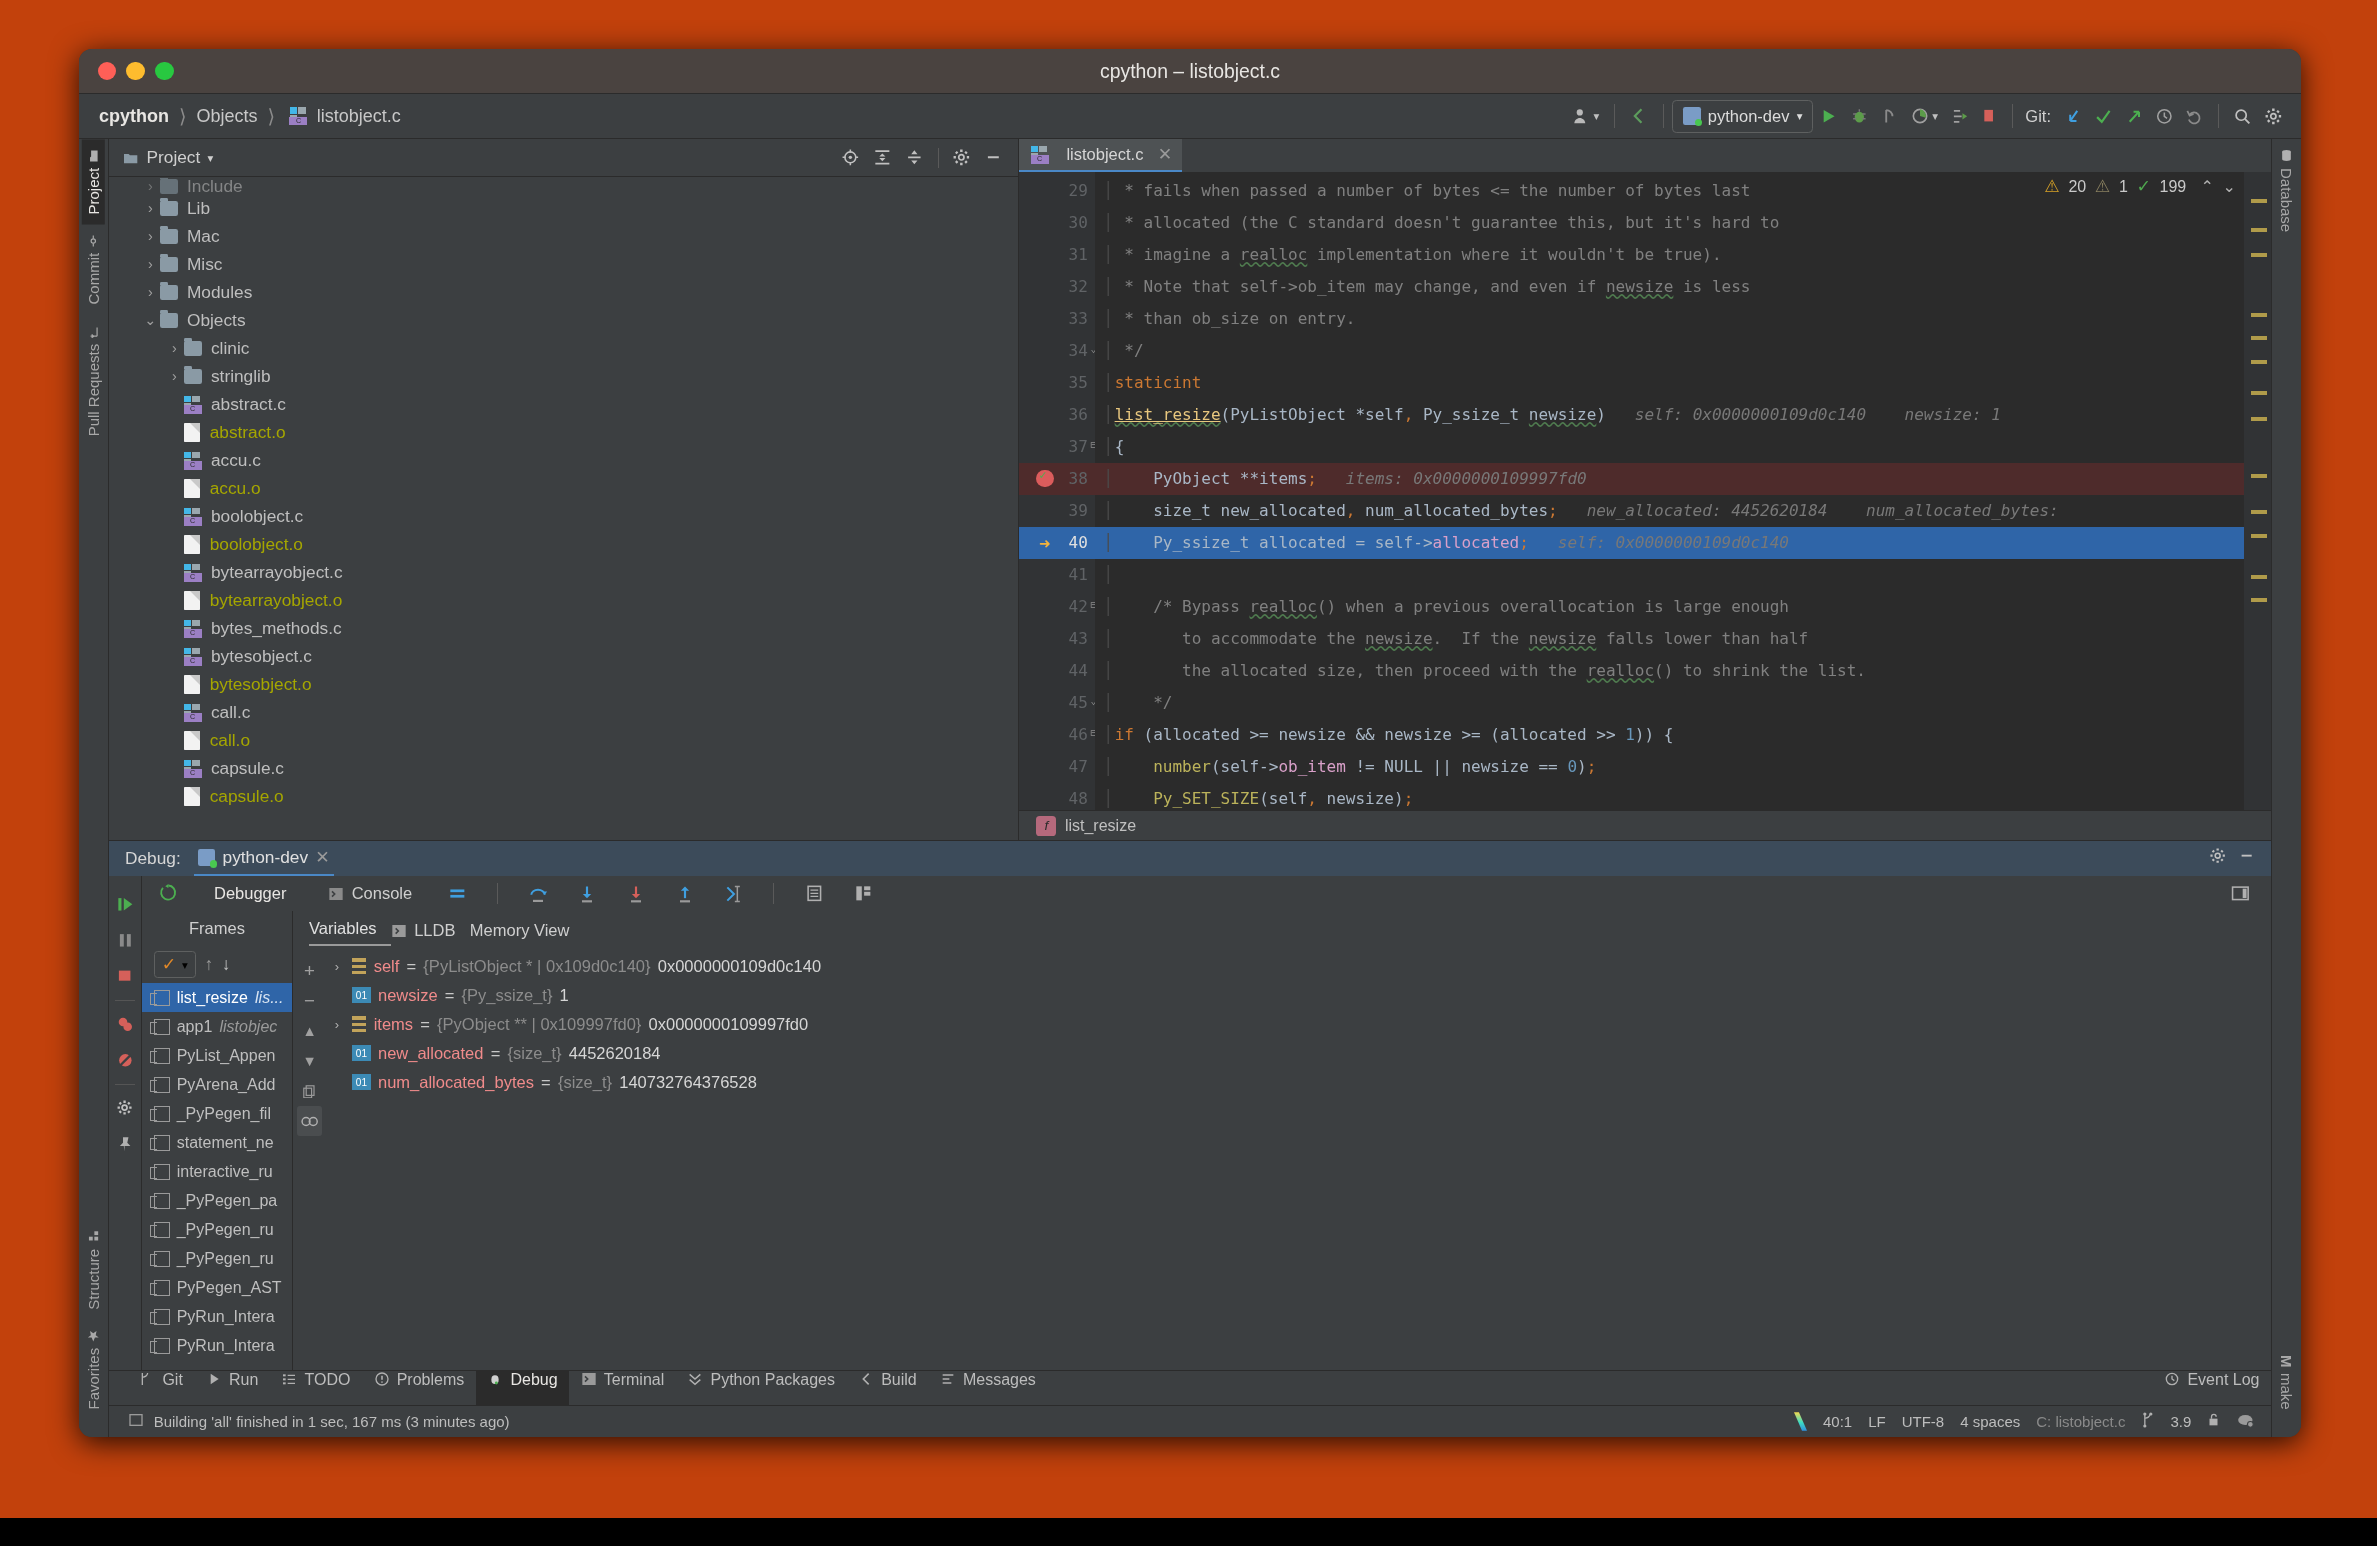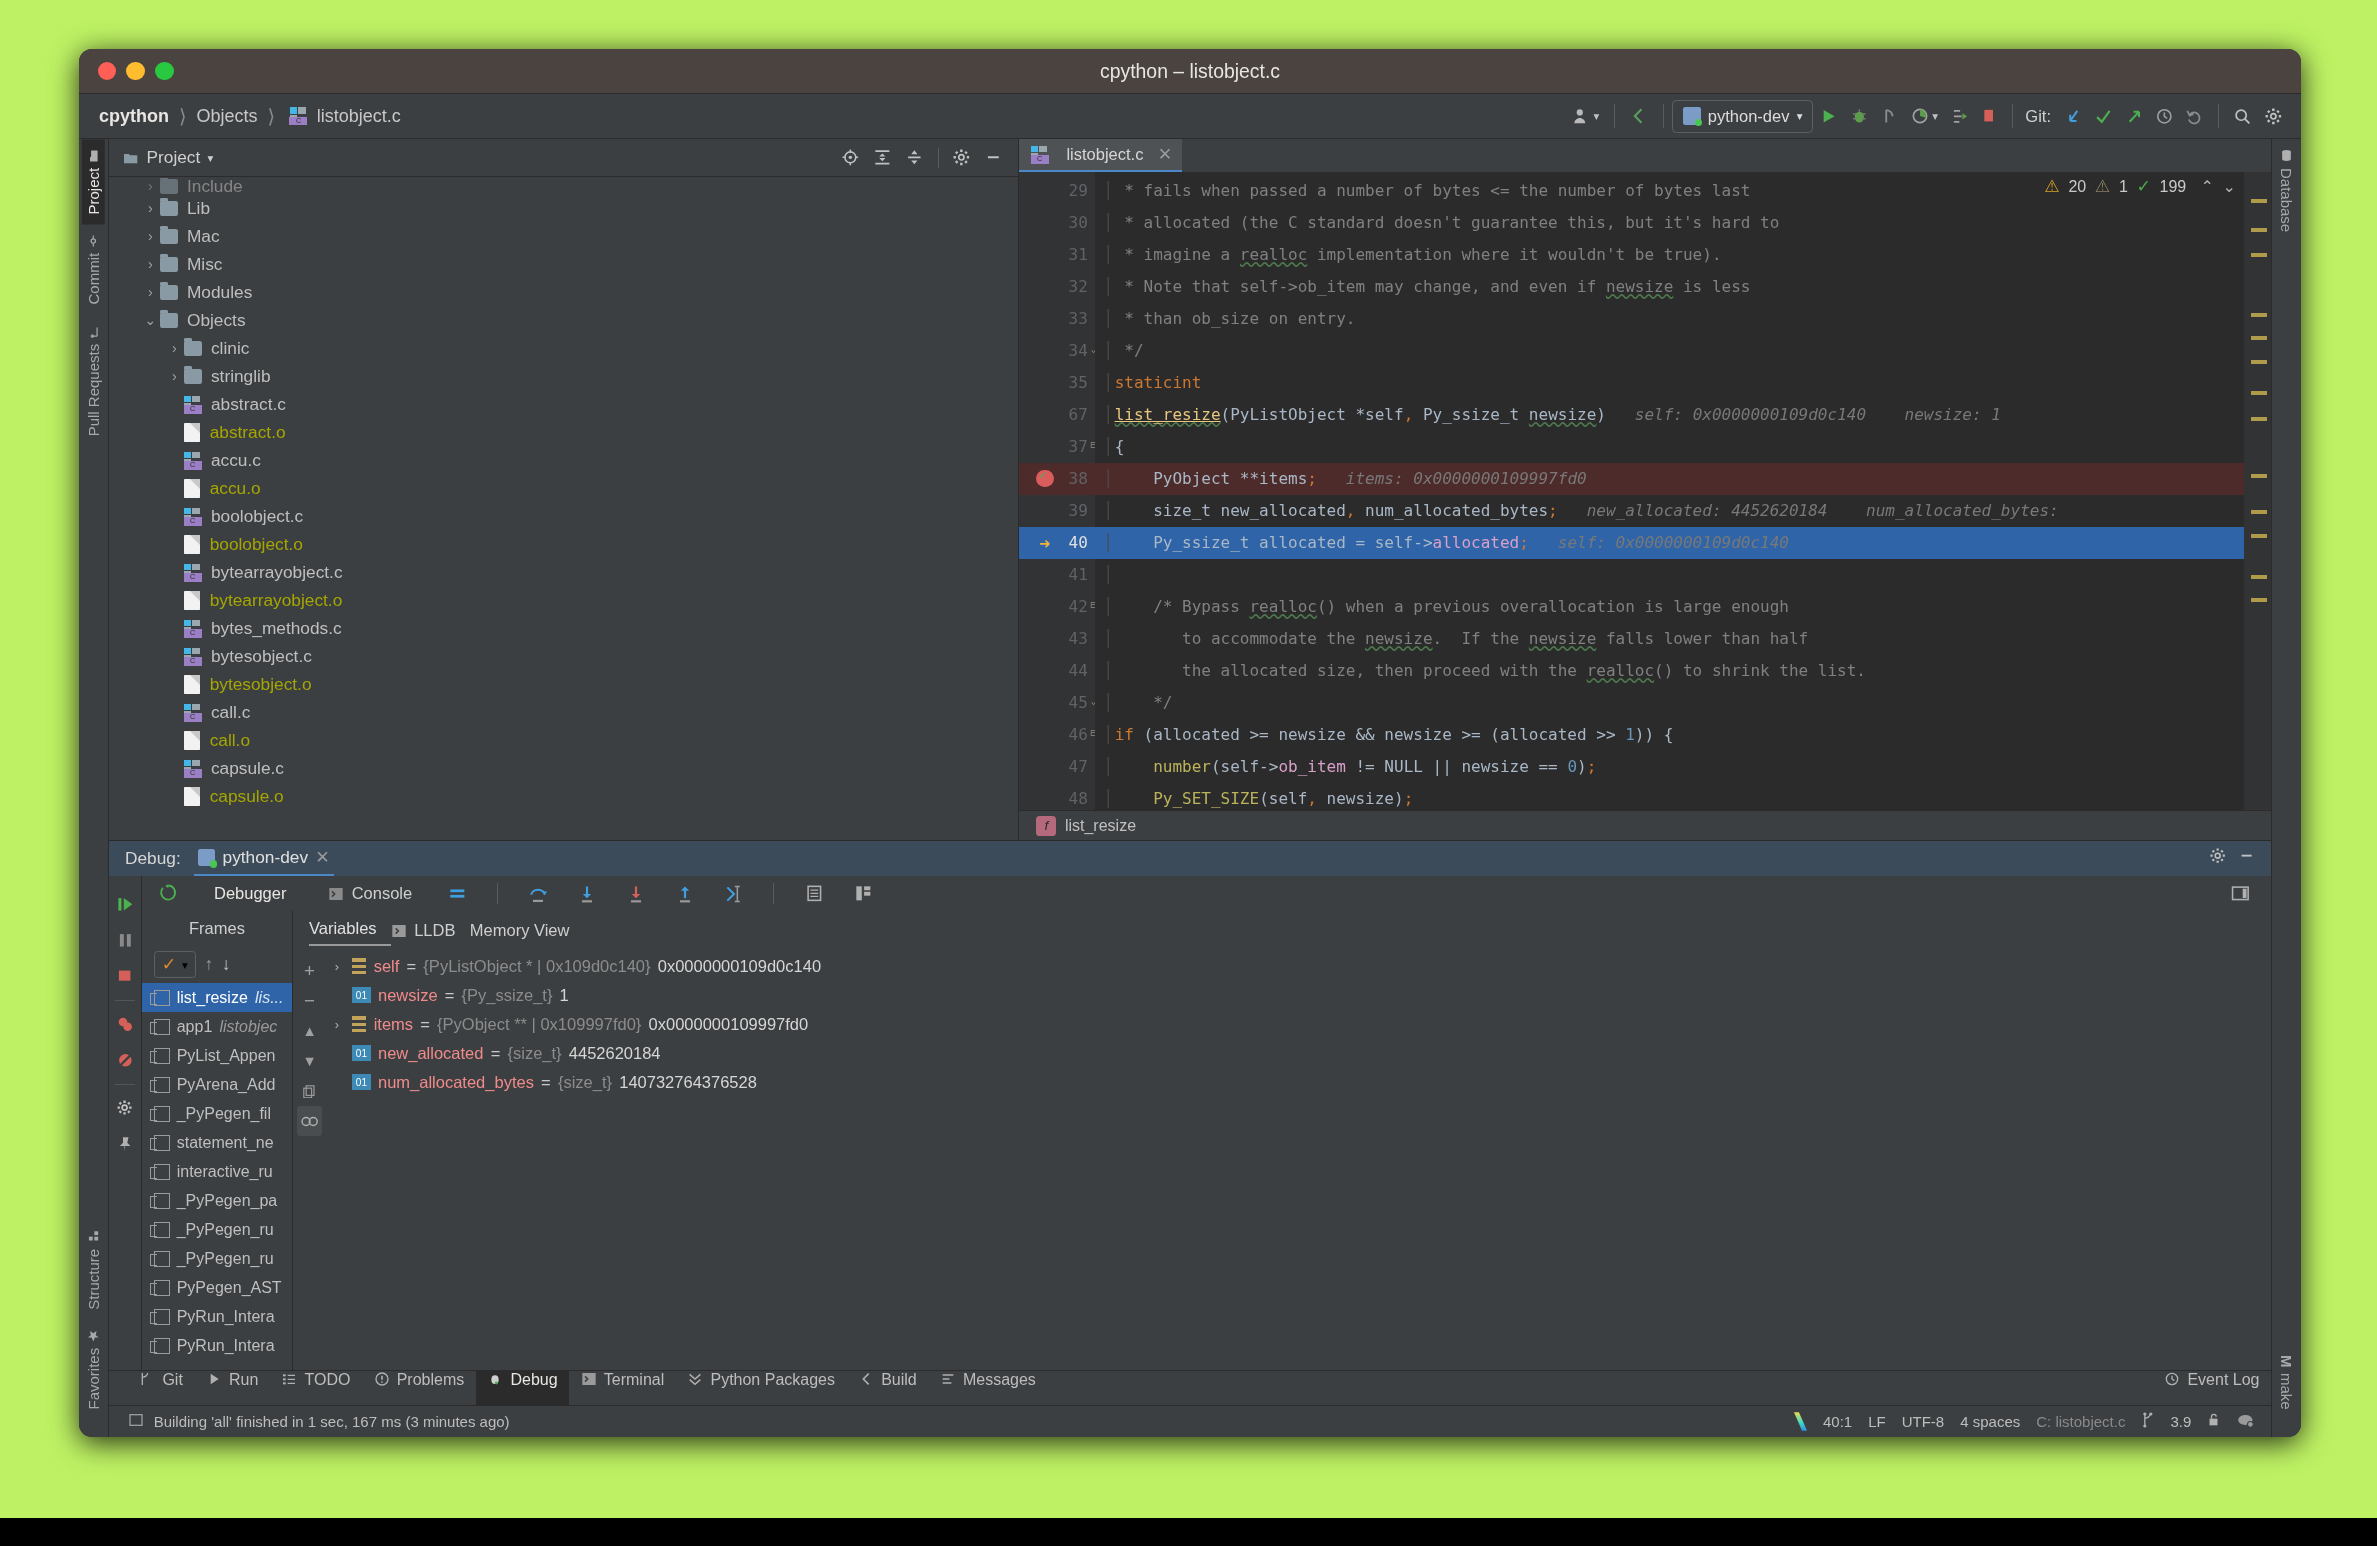--- a/index.html
+++ b/index.html
@@ -5,21 +5,21 @@
   * { box-sizing: border-box; margin: 0; padding: 0; }
   html, body {
     width: 2377px; height: 1546px;
     background: #000;
     font-family: "Liberation Sans", sans-serif;
     overflow: hidden;
   }
   .desktop {
     position: relative;
     width: 2377px; height: 1518px;
-    background: #bef264;
+    background: #c2410c;
   }
   .window {
     position: absolute;
     left: 79px; top: 49px;
     width: 2222px; height: 1388px;
     background: #3c3f41;
     border-radius: 13px;
     overflow: hidden;
     box-shadow: 0 5.8px 29px rgba(0,0,0,.8);
     display: flex; flex-direction: column;
@@ -640,21 +640,21 @@
                 <span style="color:#b0b0b0;">⌄</span>
               </div>
               <div class="gutter" id="gutter">
                   <div class="gline">29</div>
                   <div class="gline">30</div>
                   <div class="gline">31</div>
                   <div class="gline">32</div>
                   <div class="gline">33</div>
                   <div class="gline">34<span class="fold">⌄</span></div>
                   <div class="gline">35</div>
-                  <div class="gline">67</div>
+                  <div class="gline">36</div>
                   <div class="gline">37<span class="fold">⊟</span></div>
                   <div class="gline bp">38<span class="bpdot"></span></div>
                   <div class="gline">39</div>
                   <div class="gline hl">40<span class="arrowmark">➜</span></div>
                   <div class="gline">41</div>
                   <div class="gline">42<span class="fold">⊟</span></div>
                   <div class="gline">43</div>
                   <div class="gline">44</div>
                   <div class="gline">45<span class="fold">⌄</span></div>
                   <div class="gline">46<span class="fold">⊟</span></div>

